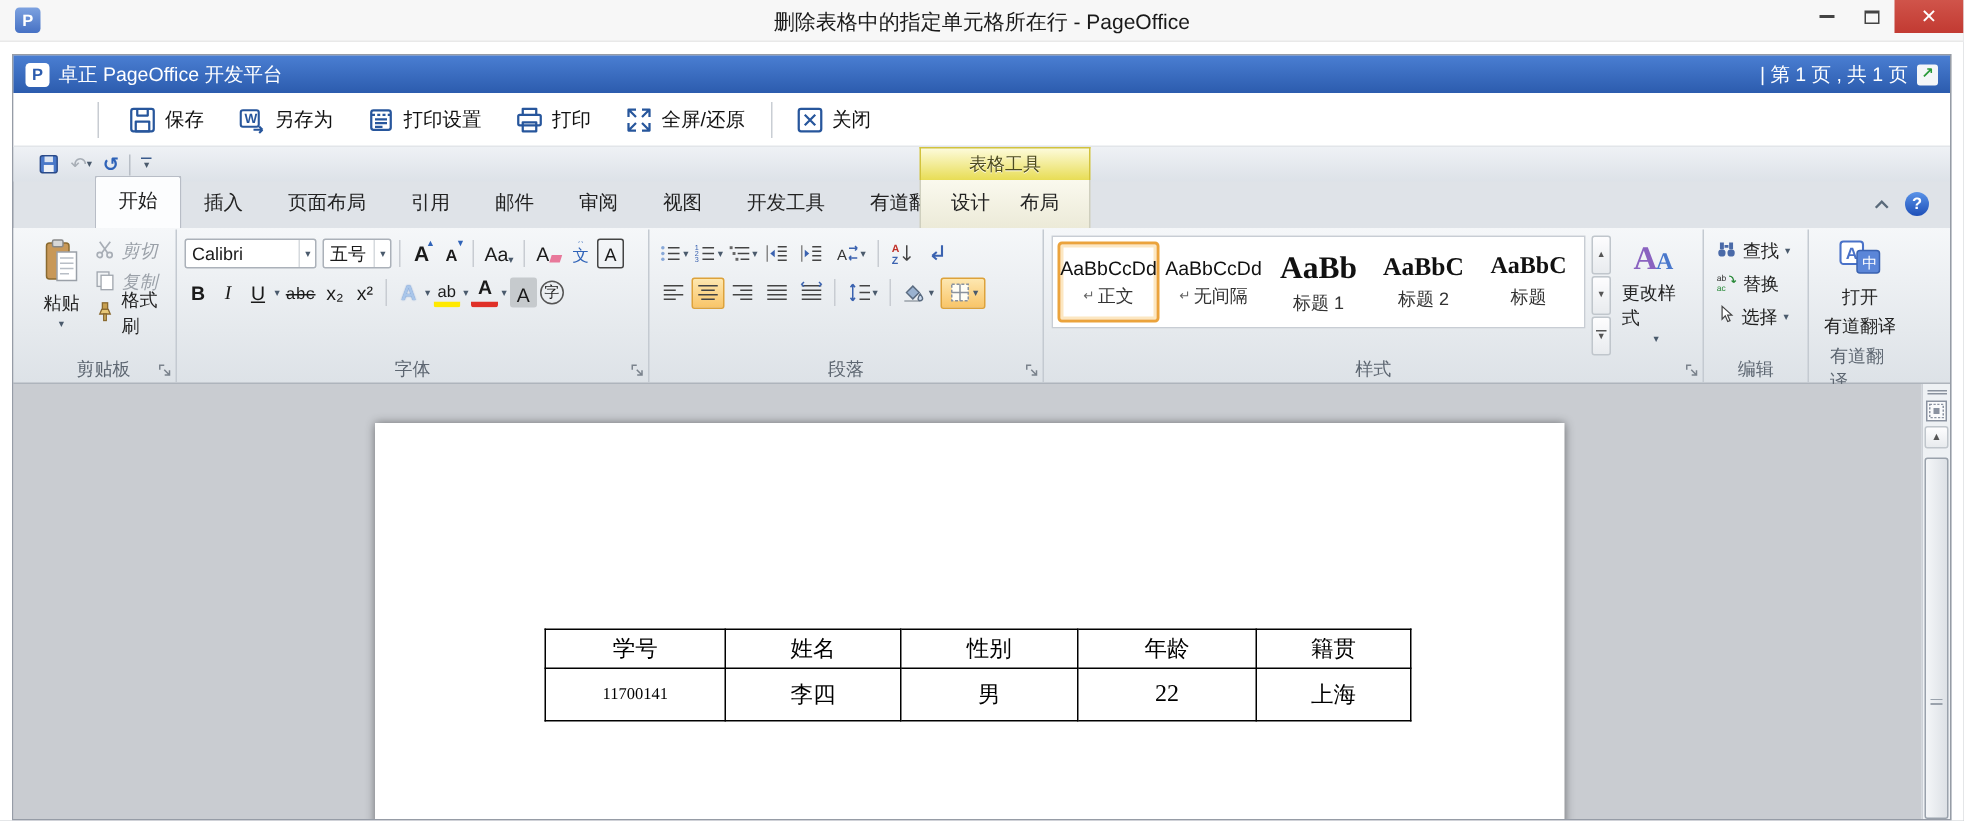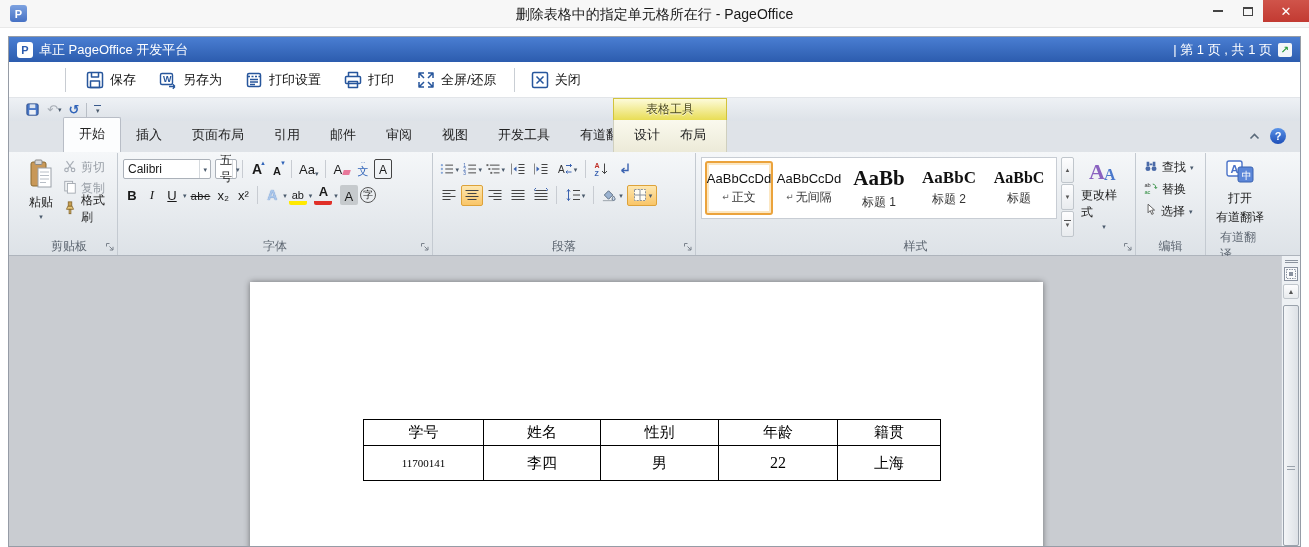--- a/index.html
+++ b/index.html
@@ -54,30 +54,30 @@
   .help-ic { width:16px; height:16px; border-radius:50%; background:linear-gradient(#5a93e8,#1e4fb8); color:#fff; font-size:11px; font-weight:bold; display:flex; align-items:center; justify-content:center; }
 
   
   .ribbon { height:104px; flex:0 0 auto; background:linear-gradient(#f5f7f9,#dde2e7); border-bottom:1px solid #aeb4bc; display:flex; padding:1px 0 0 12px; }
   .rgroup { display:flex; flex-direction:column; border-right:1px solid #c4cad1; }
   .gbody { flex:1; padding:4px 5px 0; display:flex; gap:4px; }
   .glabel { height:18px; font-size:12px; color:#5d6671; display:flex; align-items:center; justify-content:center; position:relative; padding:0 14px; }
   .launcher { position:absolute; right:2px; bottom:3px; display:flex; }
   .bigbtn { display:flex; flex-direction:column; align-items:center; justify-content:flex-start; font-size:12px; color:#222; padding:2px 3px; gap:2px; cursor:default; }
   .sbtn { display:flex; align-items:center; gap:4px; font-size:12px; color:#222; height:20px; padding:0 3px; cursor:default; }
-  .sbtn.disabled { color:#9aa0a8; }
+  .sbtn.disabled { color:#9aa0a8;font-style:italic; }
   .scol { display:flex; flex-direction:column; justify-content:flex-start; gap:1px; }
 
   
   .g-font .gbody, .g-par .gbody { flex-direction:column; gap:2px; }
   .frow { display:flex; align-items:center; height:24px; gap:2px; }
   .combo { display:flex; align-items:center; border:1px solid #abb1b9; background:#fff; height:20px; font-size:12px; padding-left:4px; border-radius:2px; }
   .combo .car { margin-left:auto; border-left:1px solid #d6dade; align-self:stretch; display:flex; align-items:center; padding:0 3px; }
   .c-family { width:88px; }
-  .c-size { width:22px; margin-left:2px; }
+  .c-size { width:46px; margin-left:2px; }
   .fbtn { min-width:18px; height:20px; display:flex; align-items:flex-end; justify-content:center; font-size:13px; padding:0 2px 2px; border-radius:2px; position:relative; }
   .fsep { width:1px; height:18px; background:#c8ccd2; margin:0 3px; }
   .supmark { font-size:6px; color:#2f63b8; position:absolute; top:1px; right:0; }
   .b-b { font-weight:bold; }
   .b-i { font-style:italic; font-family:"Liberation Serif",serif; }
   .b-u { text-decoration:underline; }
   .b-strike { text-decoration:line-through; font-size:11px;font-family:Liberation Mono, monospace; }
   .b-effects { font-weight:bold; font-size:14px; color:#a9c6ea; text-shadow:0 0 1px #4a78c0; }
   .b-high { font-size:11px; border-bottom:4px solid #ffe900; padding-bottom:0; }
   .b-color { font-weight:bold; border-bottom:4px solid #e03028; }

